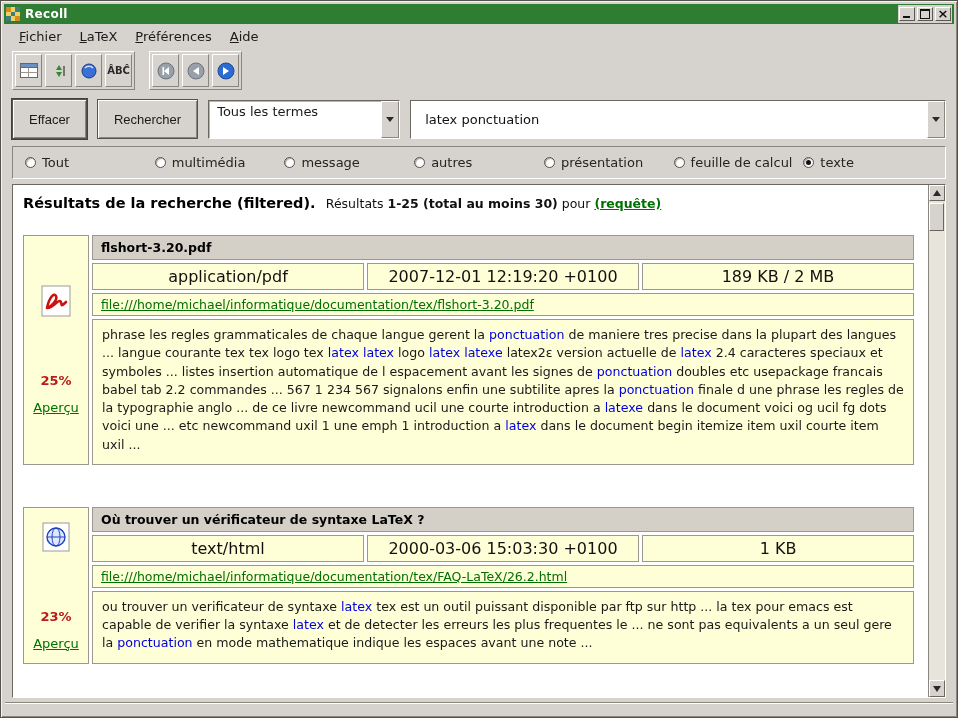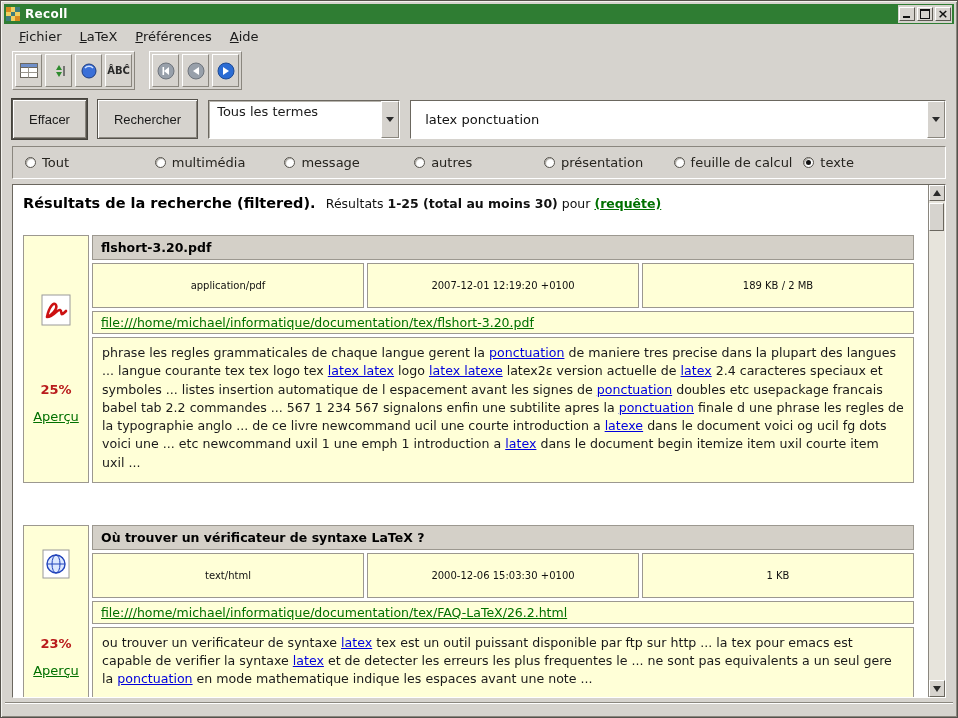--- a/index.html
+++ b/index.html
@@ -114,25 +114,25 @@
   .doc-icon svg{ display:none; }
   .doc-icon.icon-pdf  svg[data-name="pdf-icon"]{ display:block; }
   .doc-icon.icon-html svg[data-name="html-icon"]{ display:block; }
   .relevance{ font-weight:bold; font-size:13px; color:#b91c1c;margin-top:43px; }
   .preview-link{ font-size:13px; color:var(--link-green,#007000); text-decoration:underline; cursor:pointer; }
 
   .result-main{ flex:1; display:grid; grid-template-columns:1fr 1fr 1fr; gap:3px; align-content:start;border-radius:13px; }
   .cell{ background:var(--cell-yellow,#ffffd7); border:1px solid var(--cell-border,#9c9890); }
   .r-title{ grid-column:1/4; background:var(--header-cell,#d4d0c8); border:1px solid var(--cell-border,#9c9890);
             font-weight:bold; font-size:12.5px; padding:4px 8px; color:#000; }
-  .r-meta{ text-align:center; padding:16px 6px; font-size:10px; color:#111; }
+  .r-meta{ text-align:center; padding:3px 6px; font-size:16px; color:#111; }
   .r-url{ grid-column:1/4; padding:3px 8px; font-size:12.5px; overflow:hidden; white-space:nowrap; }
   .r-url a{ color:var(--link-green,#007000); text-decoration:underline; cursor:pointer; }
   .r-abstract{ grid-column:1/4; padding:6px 9px 10px; font-size:12.6px; line-height:1.45; color:#1a1a1a; }
-  .hl{ color:var(--hl-blue,#0000dd);text-decoration:underline; }
+  .hl{ color:var(--hl-blue,#0000dd); }
 
   
   .scrollbar{
     flex:0 0 17px; background:#e7e4dc; border-left:1px solid #8a867e;
     display:flex; flex-direction:column;
   }
   .sb-btn{
     flex:0 0 16px; background:var(--chrome,#d6d3ce);
     border:1px solid; border-color:#ffffff #6b675f #6b675f #ffffff;
     display:flex; align-items:center; justify-content:center; cursor:default;
@@ -322,21 +322,21 @@
           <line x1="6" y1="15" x2="24" y2="15" stroke="#2244bb"></line>
           <path d="M8 9.5 a9 9 0 0 1 14 0" fill="none" stroke="#2244bb"></path>
         </svg>
       </span>
       <div class="relevance" data-name="relevance-percent">23%</div>
       <a class="preview-link" data-name="preview-link">Aperçu</a>
     </div>
     <div class="result-main" data-name="result-details">
       <div class="r-title" data-name="result-title">Où trouver un vérificateur de syntaxe LaTeX ?</div>
       <div class="cell r-meta" data-name="result-mime-type">text/html</div>
-      <div class="cell r-meta" data-name="result-date">2000-12-06 15:03:30 +0100</div>
+      <div class="cell r-meta" data-name="result-date">2000-03-06 15:03:30 +0100</div>
       <div class="cell r-meta" data-name="result-size">1 KB</div>
       <div class="cell r-url" data-name="result-url-cell">
         <a data-name="result-url-link">file:///home/michael/informatique/documentation/tex/FAQ-LaTeX/26.2.html</a>
       </div>
       <div class="cell r-abstract" data-name="result-abstract"><span>ou trouver un verificateur de syntaxe </span><span class="hl">latex</span><span> tex est un outil puissant disponible par ftp sur http ... la tex pour emacs est capable de verifier la syntaxe </span><span class="hl">latex</span><span> et de detecter les erreurs les plus frequentes le ... ne sont pas equivalents a un seul gere la </span><span class="hl">ponctuation</span><span> en mode mathematique indique les espaces avant une note ...</span></div>
     </div>
   </div>
 </div>
     </div>
     <div class="scrollbar" data-name="results-scrollbar">

